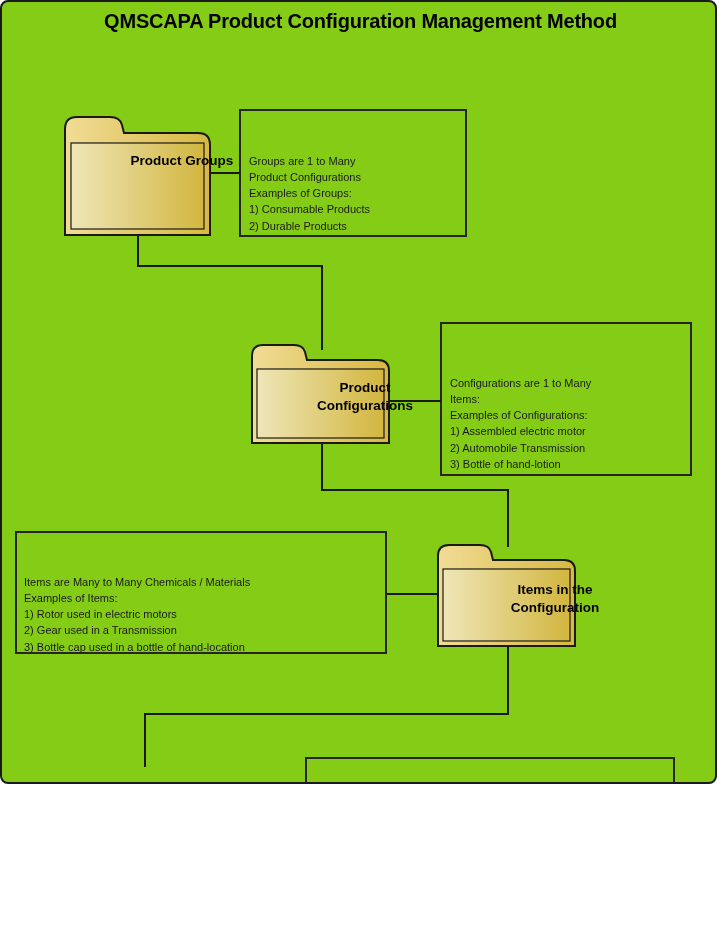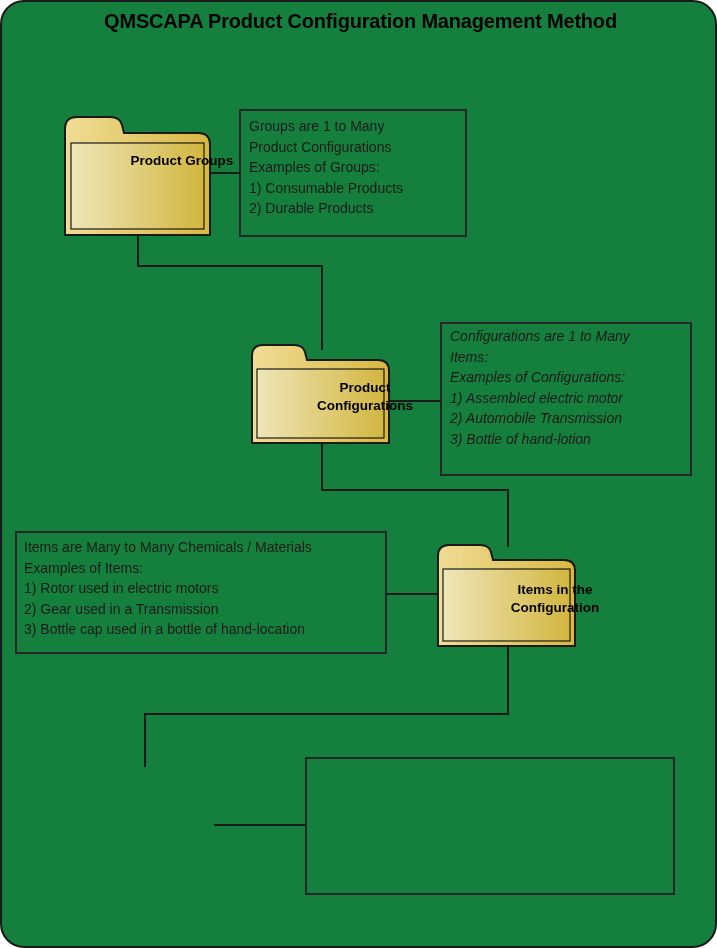--- a/index.html
+++ b/index.html
@@ -6,24 +6,24 @@
     margin: 0;
     padding: 0;
     background: #ffffff;
   }
   body {
     font-family: "Liberation Sans", sans-serif;
   }
   #page {
     position: relative;
     width: 717px;
-    height: 948px;
-    background: #15803d;
+    height: 784px;
+    background: #84cc16;
     border: 2px solid #1a1a1a;
-    border-radius: 24px;
+    border-radius: 8px;
     box-sizing: border-box;
     overflow: hidden;
   }
   #diagram-title {
     position: absolute;
     left: 0;
     top: 8px;
     width: 717px;
     text-align: center;
     font-size: 20px;
@@ -77,25 +77,26 @@
     top: -2px;
     bottom: -2px;
     width: 2px;
     background: #262626;
   }
   .note .bracket::before { left: 0; }
   .note .bracket::after  { right: 0; }
 
   .note-text {
     position: absolute;
-    font-size: 14px;
+    font-size: 11px;
     color: #1a1a1a;
     line-height: 1.47;
     white-space: pre-line;
     z-index: 2;
+    margin-top: 37px;
   }
 
   
   .conn {
     position: absolute;
     background: #1a1a1a;
     z-index: 1;
   }
   .conn.h { height: 2px; }
   .conn.v { width: 2px; }
@@ -186,21 +187,21 @@
   </div>
   <div class="note-text" style="left:247px; top:114px; width:224px;">Groups are 1 to Many
 Product Configurations
 Examples of Groups:
 1) Consumable Products
 2) Durable Products</div>
 
   <div class="note" style="left:438px; top:320px; width:252px; height:154px;">
     <div class="bracket"></div>
   </div>
-  <div class="note-text" style="left:448px; top:324px; width:248px;font-style:italic;">Configurations are 1 to Many
+  <div class="note-text" style="left:448px; top:336px; width:248px;">Configurations are 1 to Many
 Items:
 Examples of Configurations:
 1) Assembled electric motor
 2) Automobile Transmission
 3) Bottle of hand-lotion</div>
 
   <div class="note" style="left:13px; top:529px; width:372px; height:123px;">
     <div class="bracket"></div>
   </div>
   <div class="note-text" style="left:22px; top:535px; width:370px;">Items are Many to Many Chemicals / Materials

